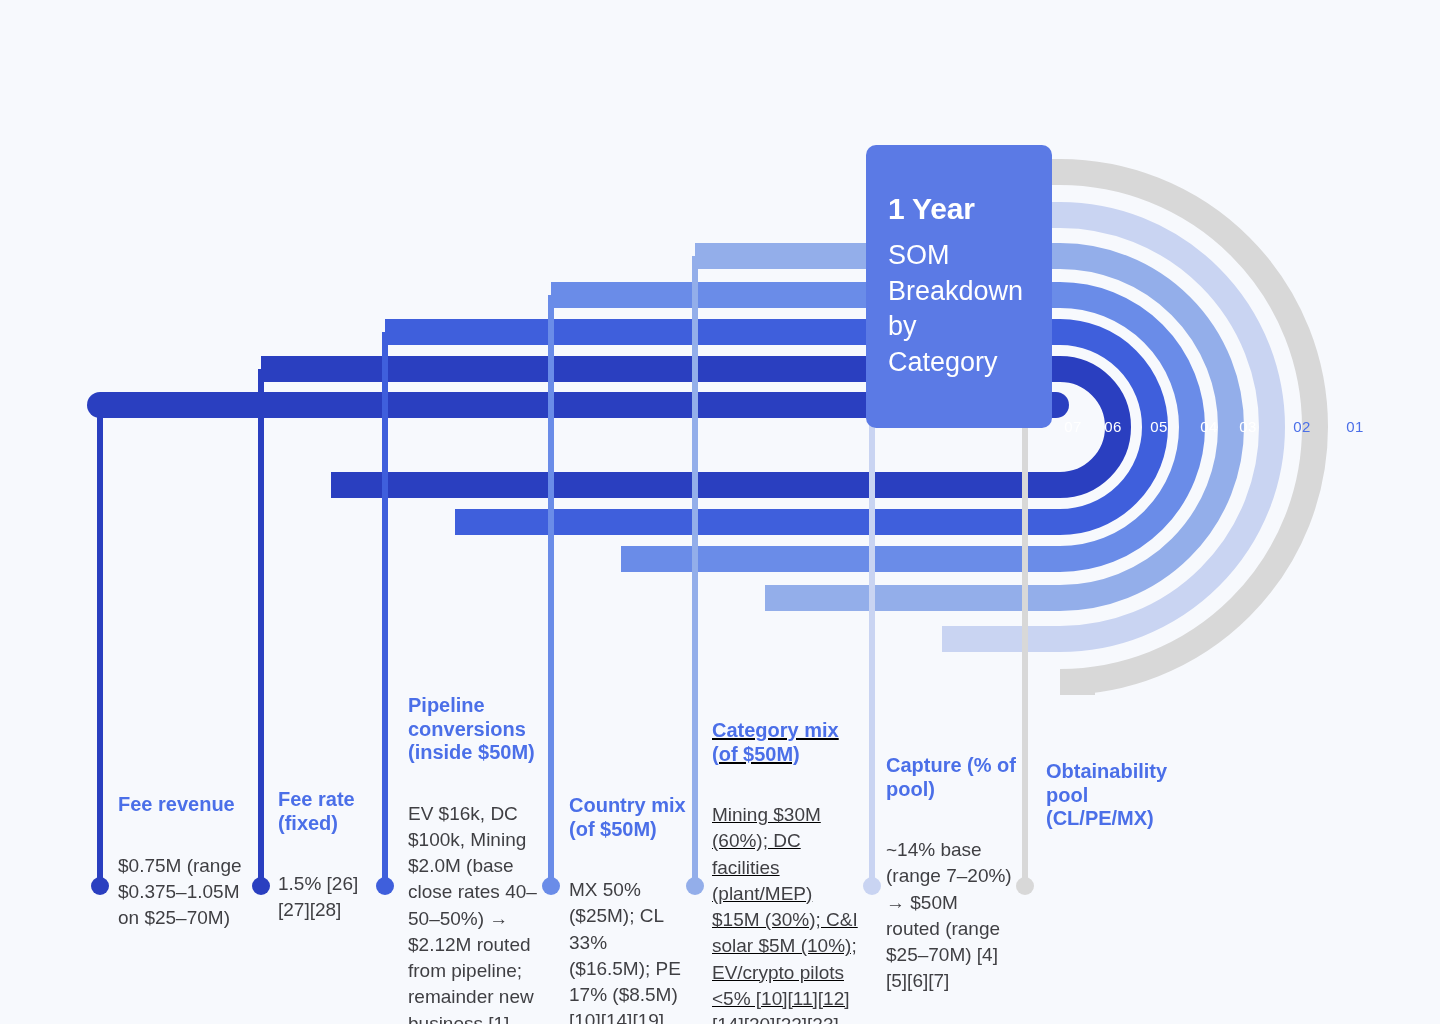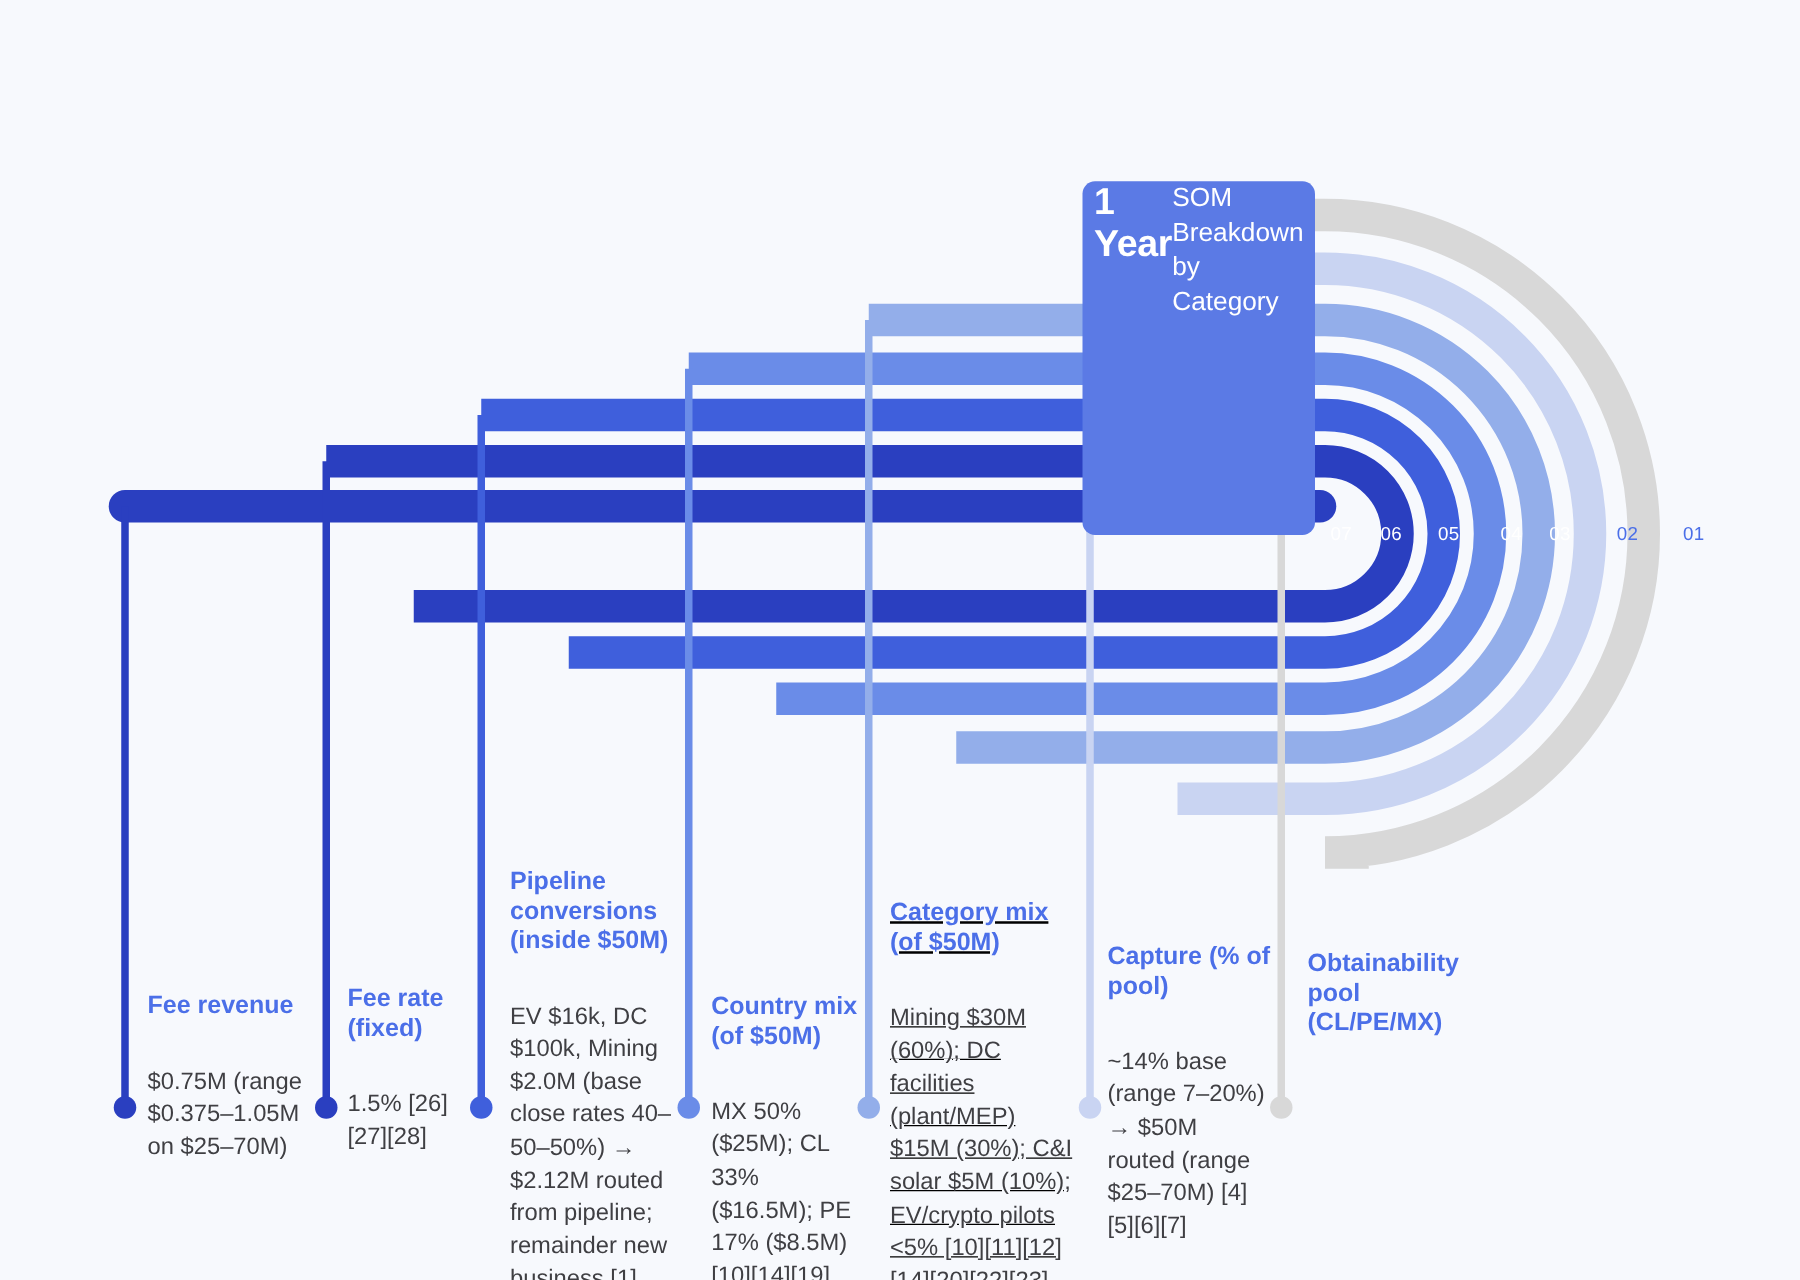--- a/index.html
+++ b/index.html
@@ -38,34 +38,34 @@
     position: absolute;
     left: 866px;
     top: 145px;
     width: 186px;
     height: 283px;
     background: #5b7ae5;
     border-radius: 10px;
     box-sizing: border-box;
     padding: 0 22px;
     display: flex;
-    flex-direction: row;
+    flex-direction: column;
     justify-content: center;
   }
   #title-card .big {
     color: #ffffff;
     font-size: 30px;
     font-weight: bold;
     line-height: 1.12;
     margin-bottom: 12px;
     letter-spacing: -0.2px;
   }
   #title-card .sub {
     color: #ffffff;
-    font-size: 21px;
+    font-size: 27px;
     font-weight: 400;
     line-height: 1.32;
   }
 
   
   .leader {
     position: absolute;
     box-sizing: border-box;
   }
   .leader .l-title {

